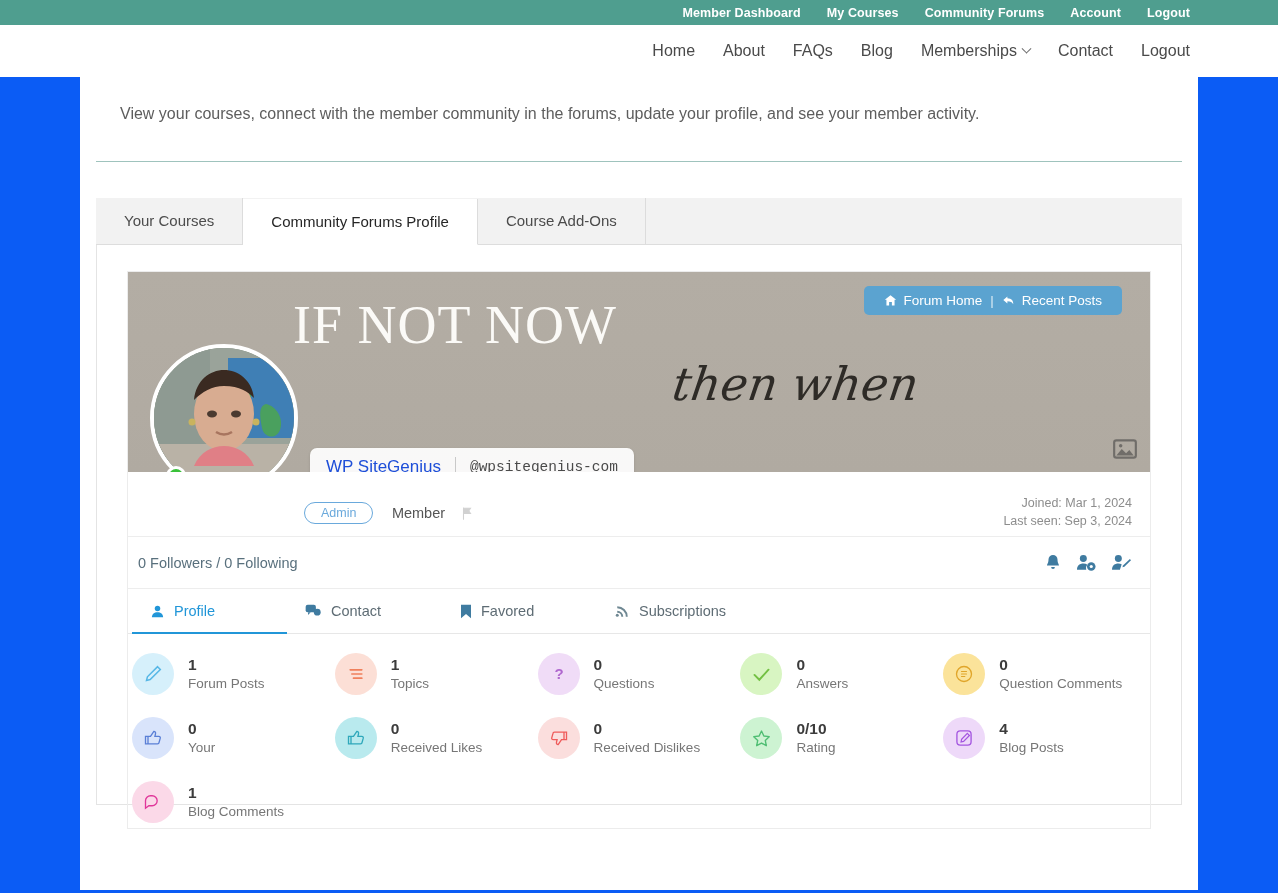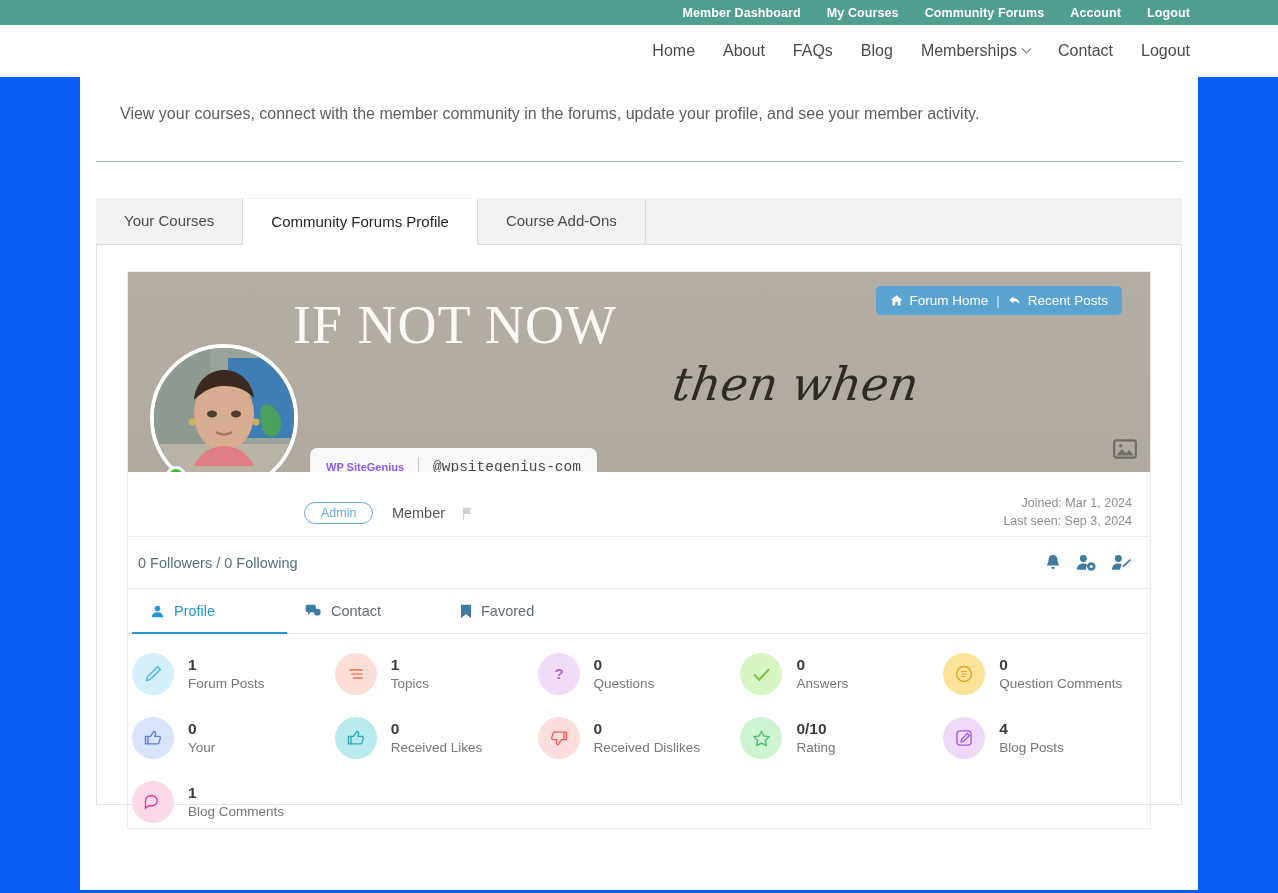--- a/index.html
+++ b/index.html
@@ -150,21 +150,21 @@
     font-size: 46px;
     color: #2e2b27;
     transform: skewX(-8deg);
   }
   .forum-links {
     position: absolute;
     right: 28px; top: 14px;
     background: #5ba3d0;
     color: #ffffff;
     border-radius: 5px;
-    padding: 7px 14px;
+    padding: 7px 20px;
     font-size: 13.5px;
     display: flex;
     align-items: center;
     gap: 8px;
   }
   .forum-links .sep { opacity: .8; }
   .forum-links a { color: #fff; text-decoration: none; display: flex; align-items: center; gap: 6px; }
   .banner-img-icon {
     position: absolute;
     right: 12px; bottom: 10px;
@@ -199,21 +199,21 @@
     position: absolute;
     left: 182px; bottom: -14px;
     background: rgba(255,255,255,.92);
     border-radius: 7px;
     padding: 9px 16px;
     display: flex;
     align-items: center;
     gap: 14px;
     box-shadow: 0 1px 3px rgba(0,0,0,.12);
   }
-  .namebadge .nm { font-size: 11px; font-weight: bold; color: #8b5cf6; }
+  .namebadge .nm { font-size: 17px; font-weight: normal; color: #1d4ed8; }
   .namebadge .bar { width: 1px; height: 20px; background: #c9c9c9; }
   .namebadge .handle {
     font-family: "Liberation Mono", monospace;
     font-size: 14.5px;
     color: #4a4a4a;
   }
 
   .meta-row {
     position: relative;
     padding: 30px 18px 12px 176px;
@@ -433,20 +433,28 @@
               <circle cx="17.5" cy="12" r="5" fill="#3f7ba0"></circle>
             </svg>
             <span>Contact</span>
           </div>
           <div class="subtab">
             <svg width="12" height="15" viewBox="0 0 14 18">
               <path d="M1 1h12v16l-6-5-6 5z" fill="#3f7ba0"></path>
             </svg>
             <span>Favored</span>
           </div>
+          <div class="subtab">
+            <svg width="15" height="15" viewBox="0 0 20 20">
+              <path d="M3 17a2 2 0 1 1 0-4 2 2 0 0 1 0 4z" fill="#6f8893"></path>
+              <path d="M3 9a8 8 0 0 1 8 8h-2.6A5.4 5.4 0 0 0 3 11.6z" fill="#6f8893"></path>
+              <path d="M3 3a14 14 0 0 1 14 14h-2.6A11.4 11.4 0 0 0 3 5.6z" fill="#6f8893"></path>
+            </svg>
+            <span>Subscriptions</span>
+          </div>
         </div>
 
         <div class="stats">
 
           <div class="stat">
             <span class="stat-ic" style="background:#d6f0fb">
               <svg width="20" height="20" viewBox="0 0 24 24">
                     <path d="M17.5 3.2 20.8 6.5 8.6 18.7l-4.4 1.1 1.1-4.4z" fill="none" stroke="#56b7e6" stroke-width="1.8"></path>
                   </svg>
             </span>

